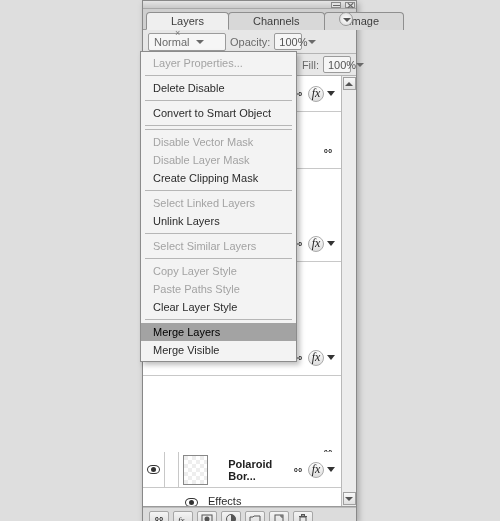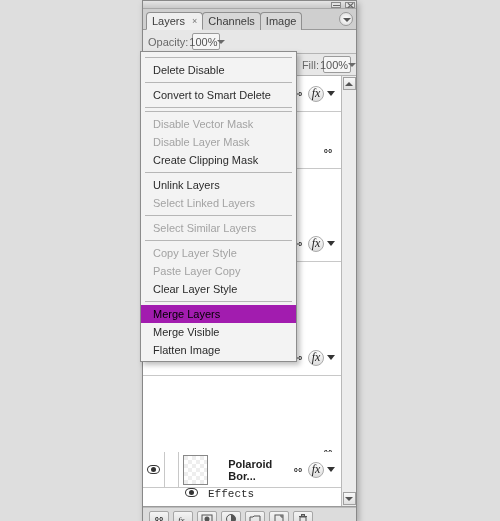--- a/index.html
+++ b/index.html
@@ -57,21 +57,21 @@
     display: flex;
     align-items: flex-end;
     padding-left: 3px;
     gap: 0;
     position: relative;
   }
   .tab {
     border: 1px solid #8f8f8f;
     border-bottom: none;
     background: #d8d8d8;
-    padding: 2px 5px 3px;
+    padding: 2px 24px 3px;
     border-radius: 4px 4px 0 0;
     color: #3d3d3d;
     margin-right: -1px;
     position: relative;
     top: 1px;
     height: 18px;
   }
   .tab.active {
     background: #efefef;
     z-index: 2;
@@ -128,21 +128,20 @@
   }
   .lbl { color: #6a6a6a; }
   .pct {
     width: 28px; height: 17px;
     border: 1px solid #9b9b9b;
     background: #f6f6f6;
     display: flex; align-items: center;
     padding: 0 2px 0 4px;
     color: #555;
     border-radius: 2px;
-    justify-content: center;
   }
   .pct .tri {
     width: 10px; margin-left: auto;
     display: flex; align-items: center; justify-content: center;
   }
   .pct .tri::before {
     content: ""; border-left: 4px solid transparent; border-right: 4px solid transparent;
     border-top: 4px solid #6a6a6a;
   }
   .lockbox {
@@ -247,23 +246,22 @@
     content: ""; border-left: 4px solid transparent; border-right: 4px solid transparent;
     border-top: 5px solid #333;
   }
   .link-ic svg { width: 14px; height: 10px; }
   .effects-row {
     position: absolute;
     left: 42px; right: 15px;
     height: 20px;
     background: #fff;
     display: flex;
-    align-items: flex-start;
+    align-items: flex-end;
     border-bottom: 1px solid #d0d0d0;
-    font-family: Liberation Mono, monospace;
   }
   .effects-row .eye-mini {
     margin-right: 10px;
   }
   
   .footer {
     height: 22px;
     background: #dcdcdc;
     border-top: 1px solid #bcbcbc;
     display: flex; align-items: center;
@@ -295,21 +293,21 @@
     color: #2b2b2b;
     white-space: nowrap;
   }
   .ctxitem.disabled { color: #a3a3a3; }
   .ctxsep {
     height: 1px;
     margin: 3px 4px;
     background: #b6b6b6;
   }
   .ctxitem.hl {
-    background: #a21caf;
+    background: #a3a3a3;
     color: #000;
   }
 </style>
 </head>
 <body>
 
 <div class="panel">
   <div class="titlebar">
     <div class="winbtn min"></div>
     <div class="winbtn cls"></div>
@@ -319,20 +317,24 @@
     <div class="tab active">
       <span>Layers</span>
       <span class="x">×</span>
     </div>
     <div class="tab">Channels</div>
     <div class="tab">Image</div>
     <div class="tabmenu"></div>
   </div>
 
   <div class="toolbar">
+    <div class="combo" style="width:78px">
+      <span>Normal</span>
+      <span class="chev"></span>
+    </div>
     <span class="lbl">Opacity:</span>
     <div class="pct">
       <span>100%</span>
       <span class="tri"></span>
     </div>
   </div>
 
   <div class="toolbar row2">
     <span class="lbl">Lock:</span>
     <div class="lockbox">
@@ -493,35 +495,35 @@
       <svg viewBox="0 0 12 12">
           <rect x="3" y="4" width="6" height="6" fill="none" stroke="#555"></rect>
           <rect x="2" y="3" width="8" height="1" fill="#555"></rect>
           <rect x="4.5" y="1.5" width="3" height="1.5" fill="none" stroke="#555"></rect>
         </svg>
     </div>
   </div>
 </div>
 
 <div class="ctxmenu">
+  <div class="ctxitem disabled">Layer Properties...</div>
   <div class="ctxsep"></div>
   <div class="ctxitem">Delete Disable</div>
   <div class="ctxsep"></div>
-  <div class="ctxitem">Convert to Smart Delete</div>
+  <div class="ctxitem">Convert to Smart Object</div>
   <div class="ctxsep"></div>
   <div class="ctxsep"></div>
   <div class="ctxitem disabled">Disable Vector Mask</div>
   <div class="ctxitem disabled">Disable Layer Mask</div>
   <div class="ctxitem">Create Clipping Mask</div>
   <div class="ctxsep"></div>
+  <div class="ctxitem disabled">Select Linked Layers</div>
   <div class="ctxitem">Unlink Layers</div>
-  <div class="ctxitem disabled">Select Linked Layers</div>
   <div class="ctxsep"></div>
   <div class="ctxitem disabled">Select Similar Layers</div>
   <div class="ctxsep"></div>
   <div class="ctxitem disabled">Copy Layer Style</div>
-  <div class="ctxitem disabled">Paste Layer Copy</div>
+  <div class="ctxitem disabled">Paste Paths Style</div>
   <div class="ctxitem">Clear Layer Style</div>
   <div class="ctxsep"></div>
   <div class="ctxitem hl">Merge Layers</div>
   <div class="ctxitem">Merge Visible</div>
-  <div class="ctxitem">Flatten Image</div>
 </div>
 
 </body></html>

